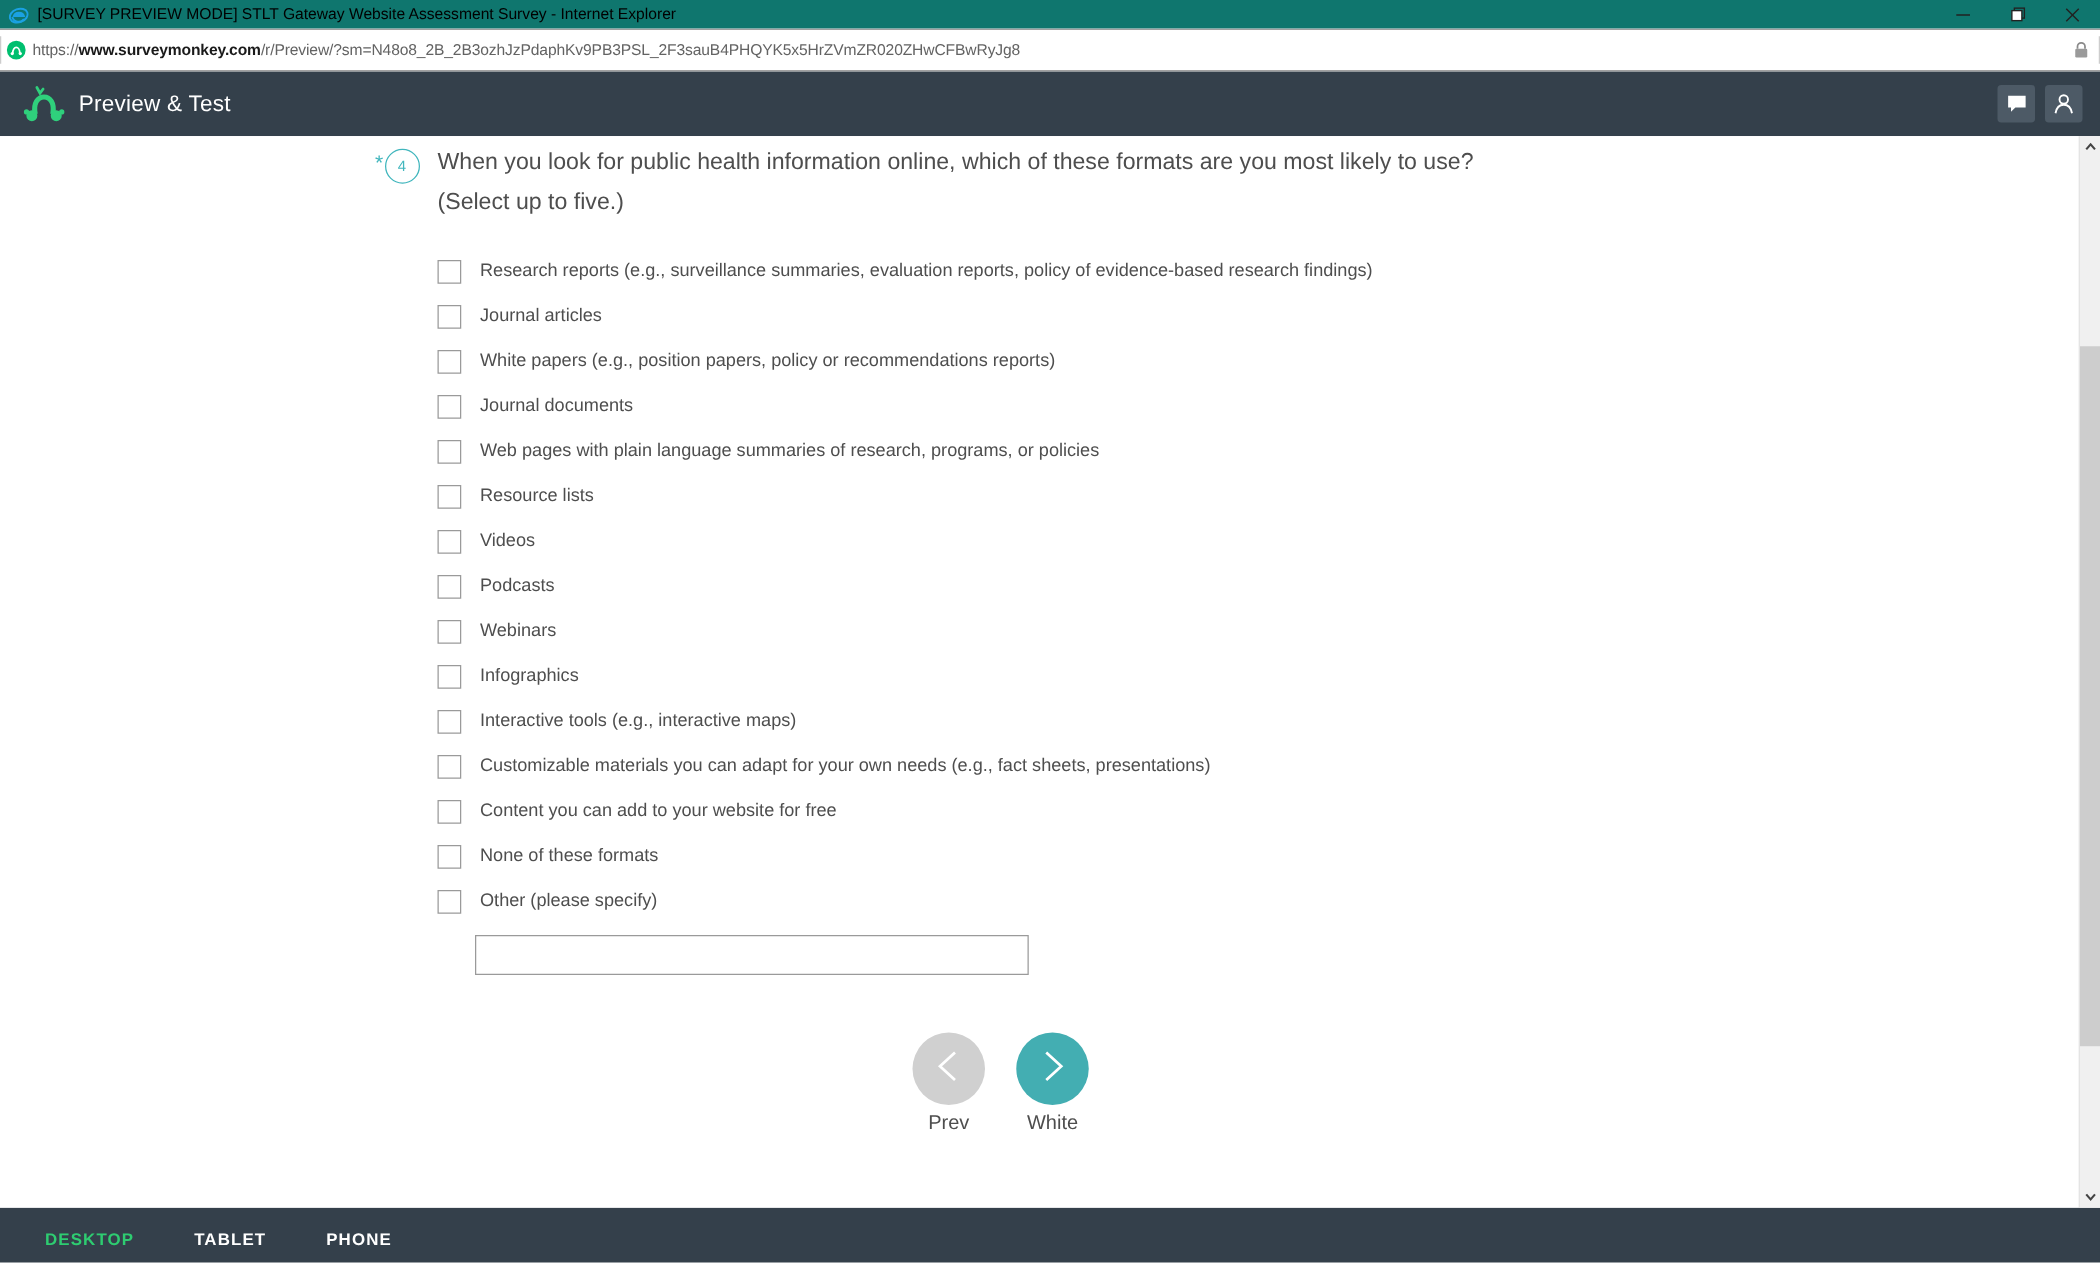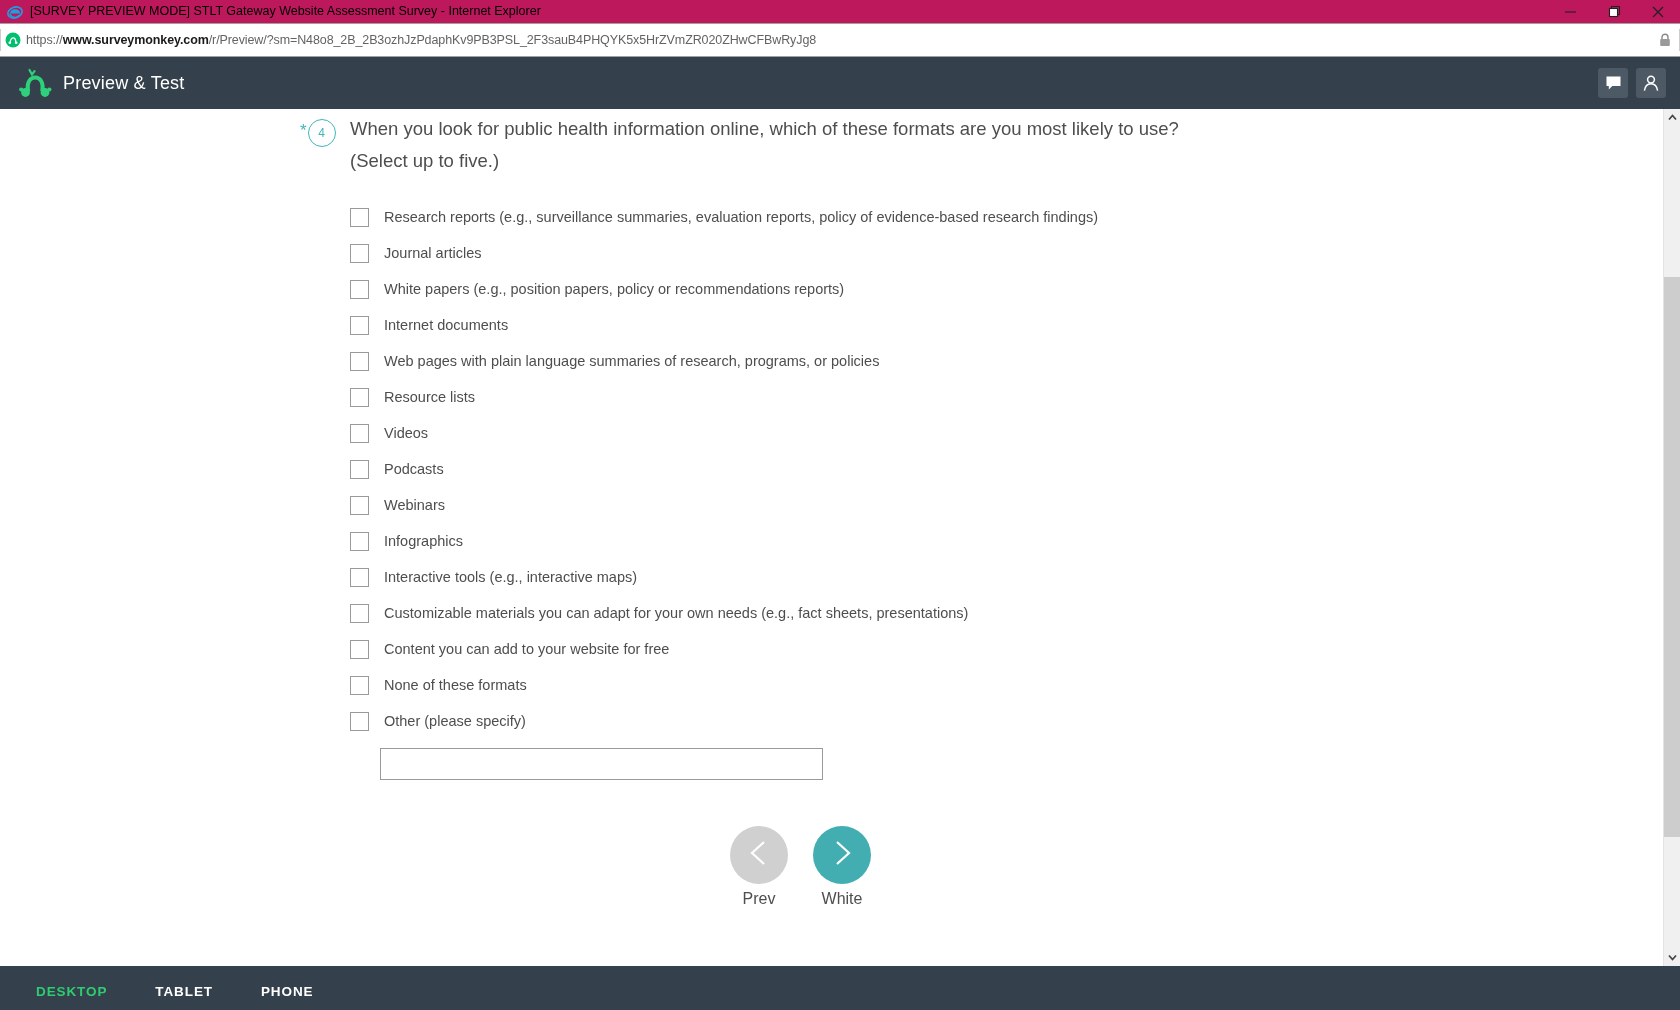--- a/index.html
+++ b/index.html
@@ -8,21 +8,21 @@
     width: 1680px;
     height: 1010px;
     overflow: hidden;
     background: #ffffff;
     font-family: "Liberation Sans", sans-serif;
   }
 
   
   .titlebar {
     height: 23px;
-    background: #be185d;
+    background: #0f766e;
     display: flex;
     align-items: center;
     position: relative;
   }
   .titlebar .ie-logo {
     width: 16px; height: 16px;
     margin: 0 7px 0 7px;
     position: relative;
     flex: 0 0 auto;
   }
@@ -417,21 +417,21 @@
         <div class="option-row">
           <span class="checkbox"></span>
           <span class="option-label">Journal articles</span>
         </div>
         <div class="option-row">
           <span class="checkbox"></span>
           <span class="option-label">White papers (e.g., position papers, policy or recommendations reports)</span>
         </div>
         <div class="option-row">
           <span class="checkbox"></span>
-          <span class="option-label">Internet documents</span>
+          <span class="option-label">Journal documents</span>
         </div>
         <div class="option-row">
           <span class="checkbox"></span>
           <span class="option-label">Web pages with plain language summaries of research, programs, or policies</span>
         </div>
         <div class="option-row">
           <span class="checkbox"></span>
           <span class="option-label">Resource lists</span>
         </div>
         <div class="option-row">

